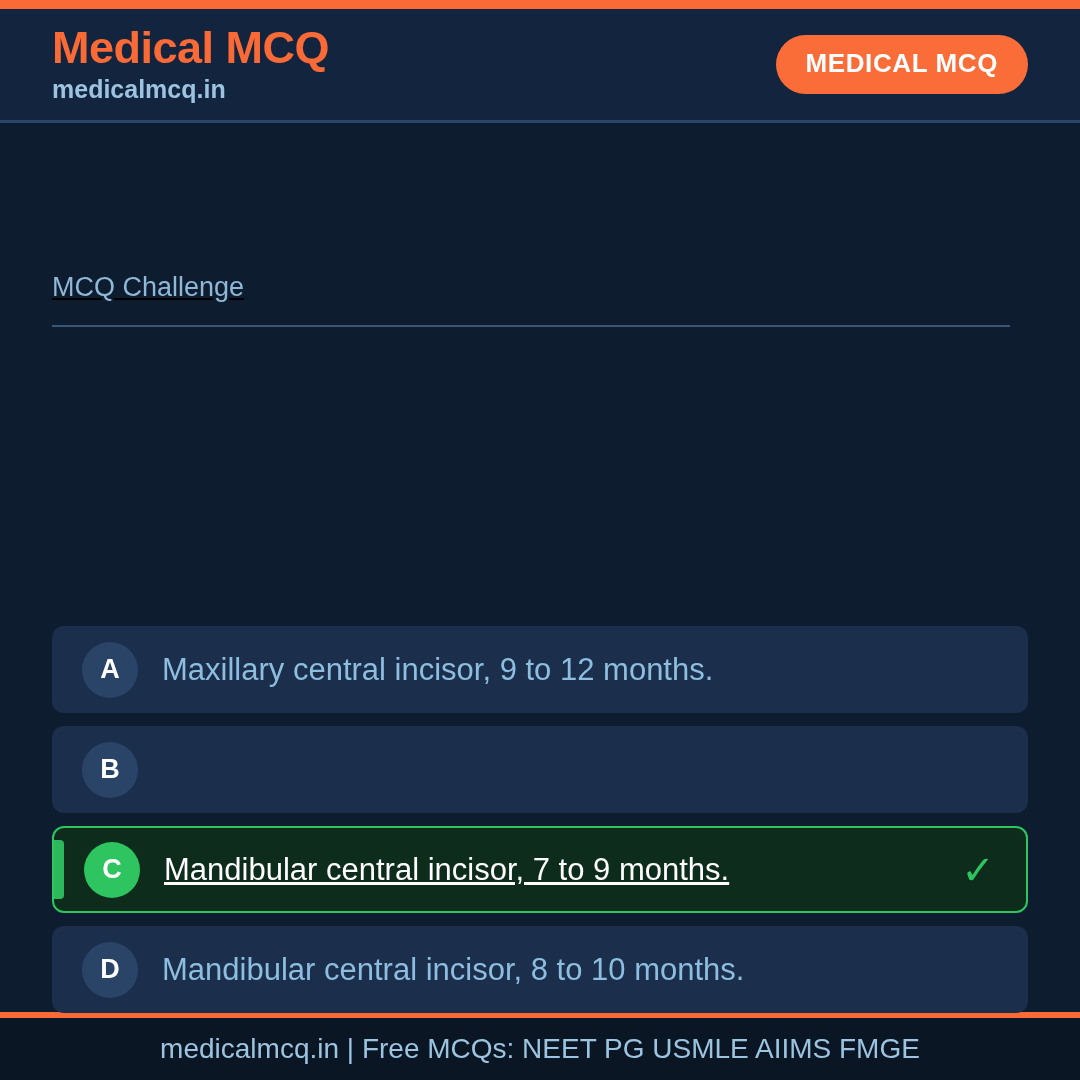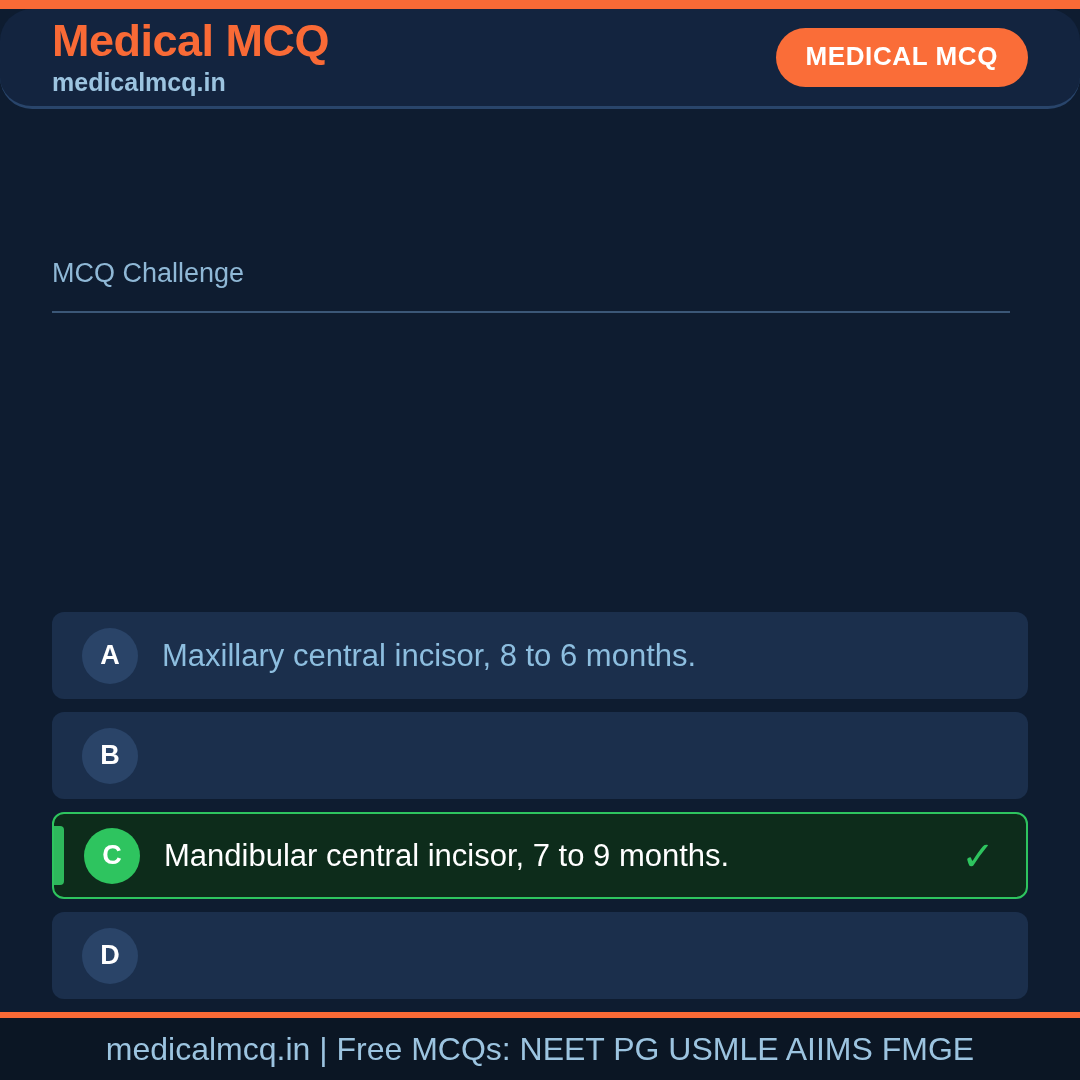--- a/index.html
+++ b/index.html
@@ -25,30 +25,29 @@
   .top-accent {
     height: 9px;
     width: 100%;
     background: #f96a36;
     flex: 0 0 auto;
   }
 
   
   .header {
     flex: 0 0 auto;
-    height: 100px;
+    height: 114px;
     background: #13243f;
     border-bottom: 3px solid #2a4straight;
     border-bottom: 3px solid #29456b;
     display: flex;
     align-items: center;
     justify-content: space-between;
     padding: 0 52px;
     position: relative;
-    border-radius: 32px;
   }
 
   .brand-block { display: flex; flex-direction: column; justify-content: center; }
 
   .brand-title {
     font-size: 45px;
     font-weight: bold;
     color: #f96a36;
     line-height: 1.05;
     letter-spacing: -0.5px;
@@ -78,20 +77,21 @@
     flex: 1 1 auto;
     position: relative;
     padding: 0 52px;
   }
 
   .question-block {
     position: absolute;
     left: 52px;
     right: 70px;
     top: 148px;
+    text-decoration: underline;
   }
 
   .kicker {
     font-size: 27px;
     color: #8fb8d6;
     line-height: 1.2;
     margin-bottom: 10px;
   }
 
   .question-text {
@@ -171,42 +171,42 @@
   .option.correct .accent-bar {
     position: absolute;
     left: 0;
     top: 12px;
     bottom: 12px;
     width: 10px;
     background: #2eb85c;
     border-radius: 0 4px 4px 0;
   }
   .option.correct .option-badge { background: #2ec45f; }
-  .option.correct .option-text { color: #ffffff; }
+  .option.correct .option-text { color: #ffffff; text-decoration: underline; }
   .option.correct .option-check { visibility: visible; }
 
   
   .footer-accent {
     flex: 0 0 auto;
     height: 6px;
     width: 100%;
     background: #f96a36;
   }
 
   .footer {
     flex: 0 0 auto;
     height: 62px;
     background: #0b1624;
     display: flex;
     align-items: center;
     justify-content: center;
   }
 
   .footer-text {
-    font-size: 32px;
+    font-size: 28px;
     color: #9cc4e0;
     line-height: 1;
     white-space: nowrap;
   }
 </style>
 </head>
 <body>
 
 <div id="page">
 
@@ -223,35 +223,36 @@
   <div class="body-area">
 
     <div class="question-block">
       <div class="kicker">MCQ Challenge</div>
       <div class="divider"></div>
     </div>
 
     <div class="options" id="options">
         <div class="option">
           <div class="option-badge">A</div>
-          <div class="option-text">Maxillary central incisor, 8 to 6 months.</div>
+          <div class="option-text">Maxillary central incisor, 9 to 12 months.</div>
           <div class="option-check"></div>
         </div>
         <div class="option">
           <div class="option-badge">B</div>
           <div class="option-check"></div>
         </div>
         <div class="option correct">
           <div class="accent-bar"></div>
           <div class="option-badge">C</div>
           <div class="option-text">Mandibular central incisor, 7 to 9 months.</div>
           <div class="option-check">✓</div>
         </div>
         <div class="option">
           <div class="option-badge">D</div>
+          <div class="option-text">Mandibular central incisor, 8 to 10 months.</div>
           <div class="option-check"></div>
         </div>
       </div>
 
   </div>
 
   <div class="footer-accent"></div>
   <div class="footer">
     <div class="footer-text">medicalmcq.in  |  Free MCQs: NEET PG  USMLE  AIIMS  FMGE</div>
   </div>

